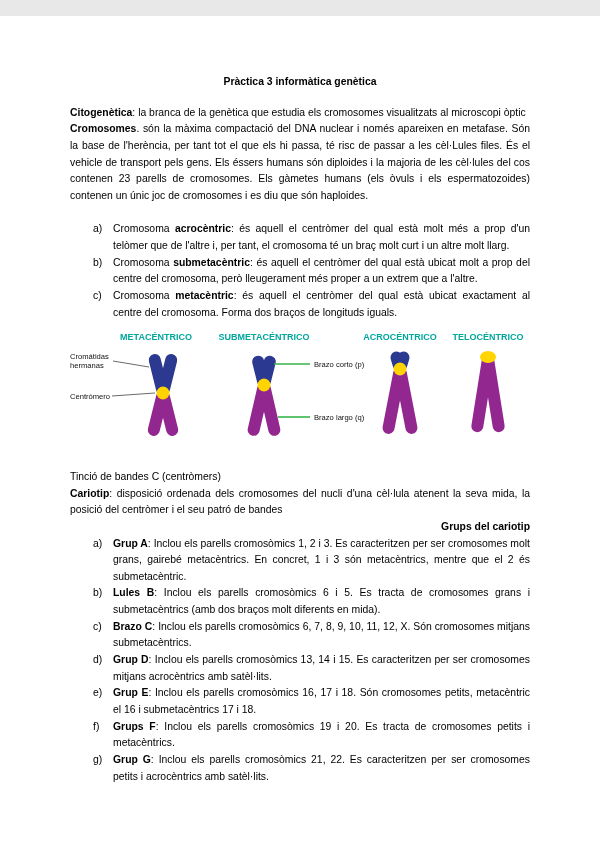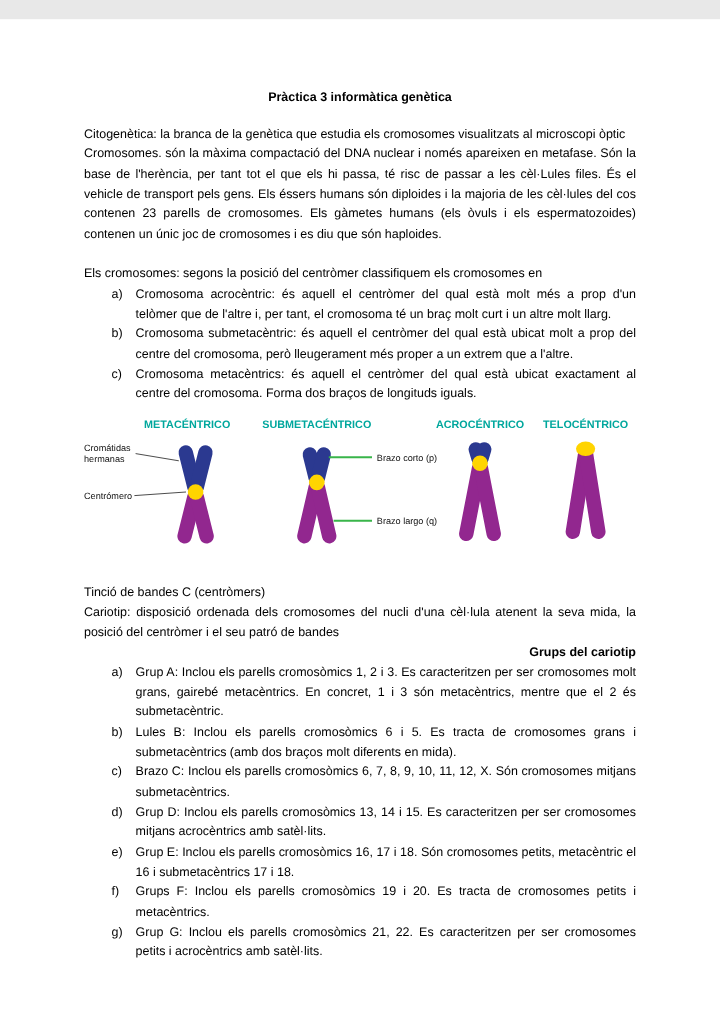--- a/index.html
+++ b/index.html
@@ -4,21 +4,21 @@
 <style>
   html,body{margin:0;padding:0;background:#e8e8e8;}
   .page{
     width:600px;height:848px;margin:16px auto;background:#ffffff;
     box-sizing:border-box;padding:58px 70px 30px 70px;
     font-family:"Liberation Sans",sans-serif;font-size:10.4px;line-height:1.6;
     color:#000;overflow:hidden;
   }
   .title{text-align:center;font-weight:bold;margin-bottom:14px;}
   p{margin:0;text-align:justify;}
-  b{font-weight:normal;}
+  b{font-weight:bold;}
   .spacer{height:17px;}
   ol.alpha{margin:0;padding:0;list-style:none;}
   ol.alpha li{display:flex;}
   ol.alpha .marker{flex:0 0 20px;margin-left:23px;}
   ol.alpha .li-text{flex:1;text-align:justify;}
   .bold-line{font-weight:bold;text-align:right;}
   figure.figure{margin:8px 0 8px -2px;padding:0;}
   .fig-header{fill:var(--c-header,#00A79D);font-weight:bold;font-size:9px;
     font-family:"Liberation Sans",sans-serif;}
   .arm-top{fill:var(--c-top-arm,#2B3990);}
@@ -33,33 +33,32 @@
 
 <div class="page">
 
   <div class="title">Pràctica 3 informàtica genètica</div>
 
   <p><b>Citogenètica</b><span>: la branca de la genètica que estudia els cromosomes visualitzats al microscopi òptic</span></p>
   <p><b>Cromosomes</b><span>. són la màxima compactació del DNA nuclear i només apareixen en metafase. Són la base de l'herència, per tant tot el que els hi passa, té risc de passar a les cèl·Lules files. És el vehicle de transport pels gens. Els éssers humans són diploides i la majoria de les cèl·lules del cos contenen 23 parells de cromosomes. Els gàmetes humans (els òvuls i els espermatozoides) contenen un únic joc de cromosomes i es diu que són haploides.</span></p>
 
   <div class="spacer"></div>
 
-  <p>Els cromosomes: segons la posició del centròmer classifiquem els cromosomes en</p>
   <ol class="alpha">
     <li>
       <span class="marker">a)</span>
       <span class="li-text"><span>Cromosoma </span><b>acrocèntric</b><span>: és aquell el centròmer del qual està molt més a prop d'un telòmer que de l'altre i, per tant, el cromosoma té un braç molt curt i un altre molt llarg.</span></span>
     </li>
     <li>
       <span class="marker">b)</span>
       <span class="li-text"><span>Cromosoma </span><b>submetacèntric</b><span>: és aquell el centròmer del qual està ubicat molt a prop del centre del cromosoma, però lleugerament més proper a un extrem que a l'altre.</span></span>
     </li>
     <li>
       <span class="marker">c)</span>
-      <span class="li-text"><span>Cromosoma </span><b>metacèntrics</b><span>: és aquell el centròmer del qual està ubicat exactament al centre del cromosoma. Forma dos braços de longituds iguals.</span></span>
+      <span class="li-text"><span>Cromosoma </span><b>metacèntric</b><span>: és aquell el centròmer del qual està ubicat exactament al centre del cromosoma. Forma dos braços de longituds iguals.</span></span>
     </li>
   </ol>
 
   <figure class="figure">
     <svg viewBox="0 0 460 126" width="460" height="126">
 
       <text class="fig-header" x="88" y="11" text-anchor="middle">METACÉNTRICO</text>
       <text class="fig-header" x="196" y="11" text-anchor="middle">SUBMETACÉNTRICO</text>
       <text class="fig-header" x="332" y="11" text-anchor="middle">ACROCÉNTRICO</text>
       <text class="fig-header" x="420" y="11" text-anchor="middle">TELOCÉNTRICO</text>

